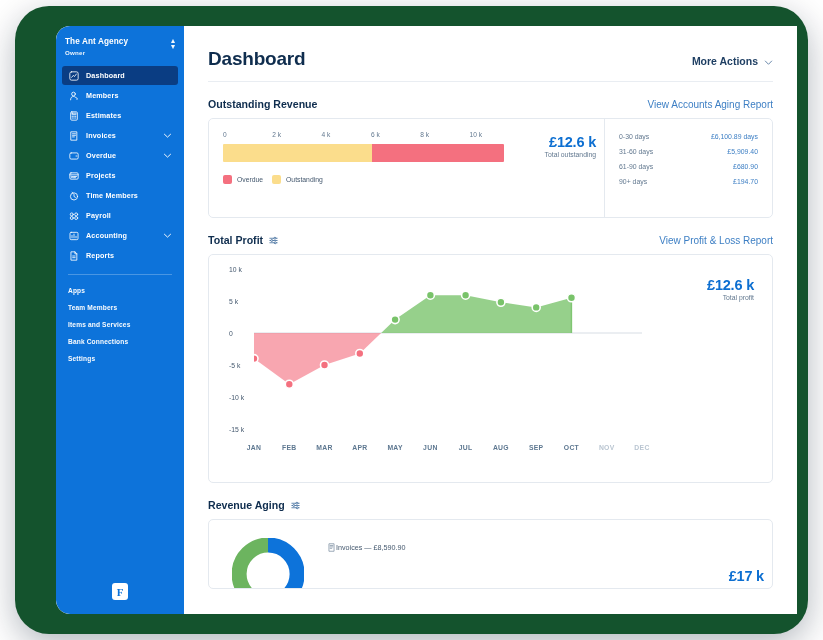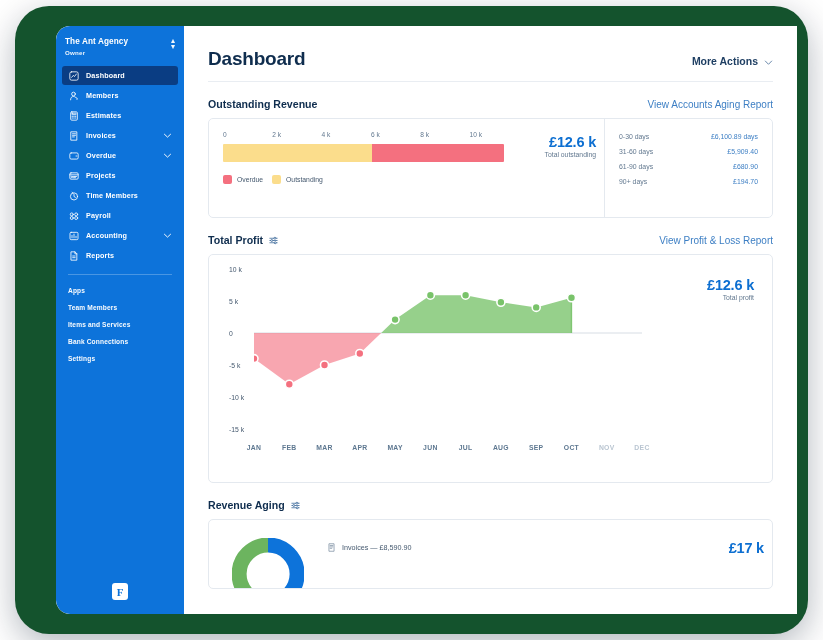--- a/index.html
+++ b/index.html
@@ -208,24 +208,24 @@
     transform: translateX(-50%);
     white-space: nowrap;
   }
   .xlabel { color: #5d7790; letter-spacing: .3px; }
   .xlabel.dim { color: #b9c5d1; }
 
   
   #revenue-card { height: 70px; display: flex; align-items: flex-start; padding-top: 14px; overflow: hidden; }
   #donut-wrap { flex: 0 0 118px; display: flex; justify-content: center; padding-top: 4px; }
   #rev-list { flex: 1 1 auto; padding-top: 9px; }
-  .rev-row { display: flex; align-items: center; gap: 6px; font-size: 7.2px; color: #44586e; }
+  .rev-row { display: flex; align-items: center; font-size: 7.2px; color: #44586e; }
   .rev-ico { width: 9px; height: 9px; display:flex; }
   .rev-ico svg { width: 9px; height: 9px; display:block; }
-  #rev-total { flex: 0 0 90px; text-align: right; padding: 6px 8px 0 0; }
+  #rev-total { flex: 0 0 90px; text-align: right; padding: 6px 8px 0 0; margin-top: 28px; }
 </style>
 </head>
 <body>
 
 <div id="device-frame">
   <div id="device-screen">
 
     <nav id="sidebar">
 
       <div class="org-header">

